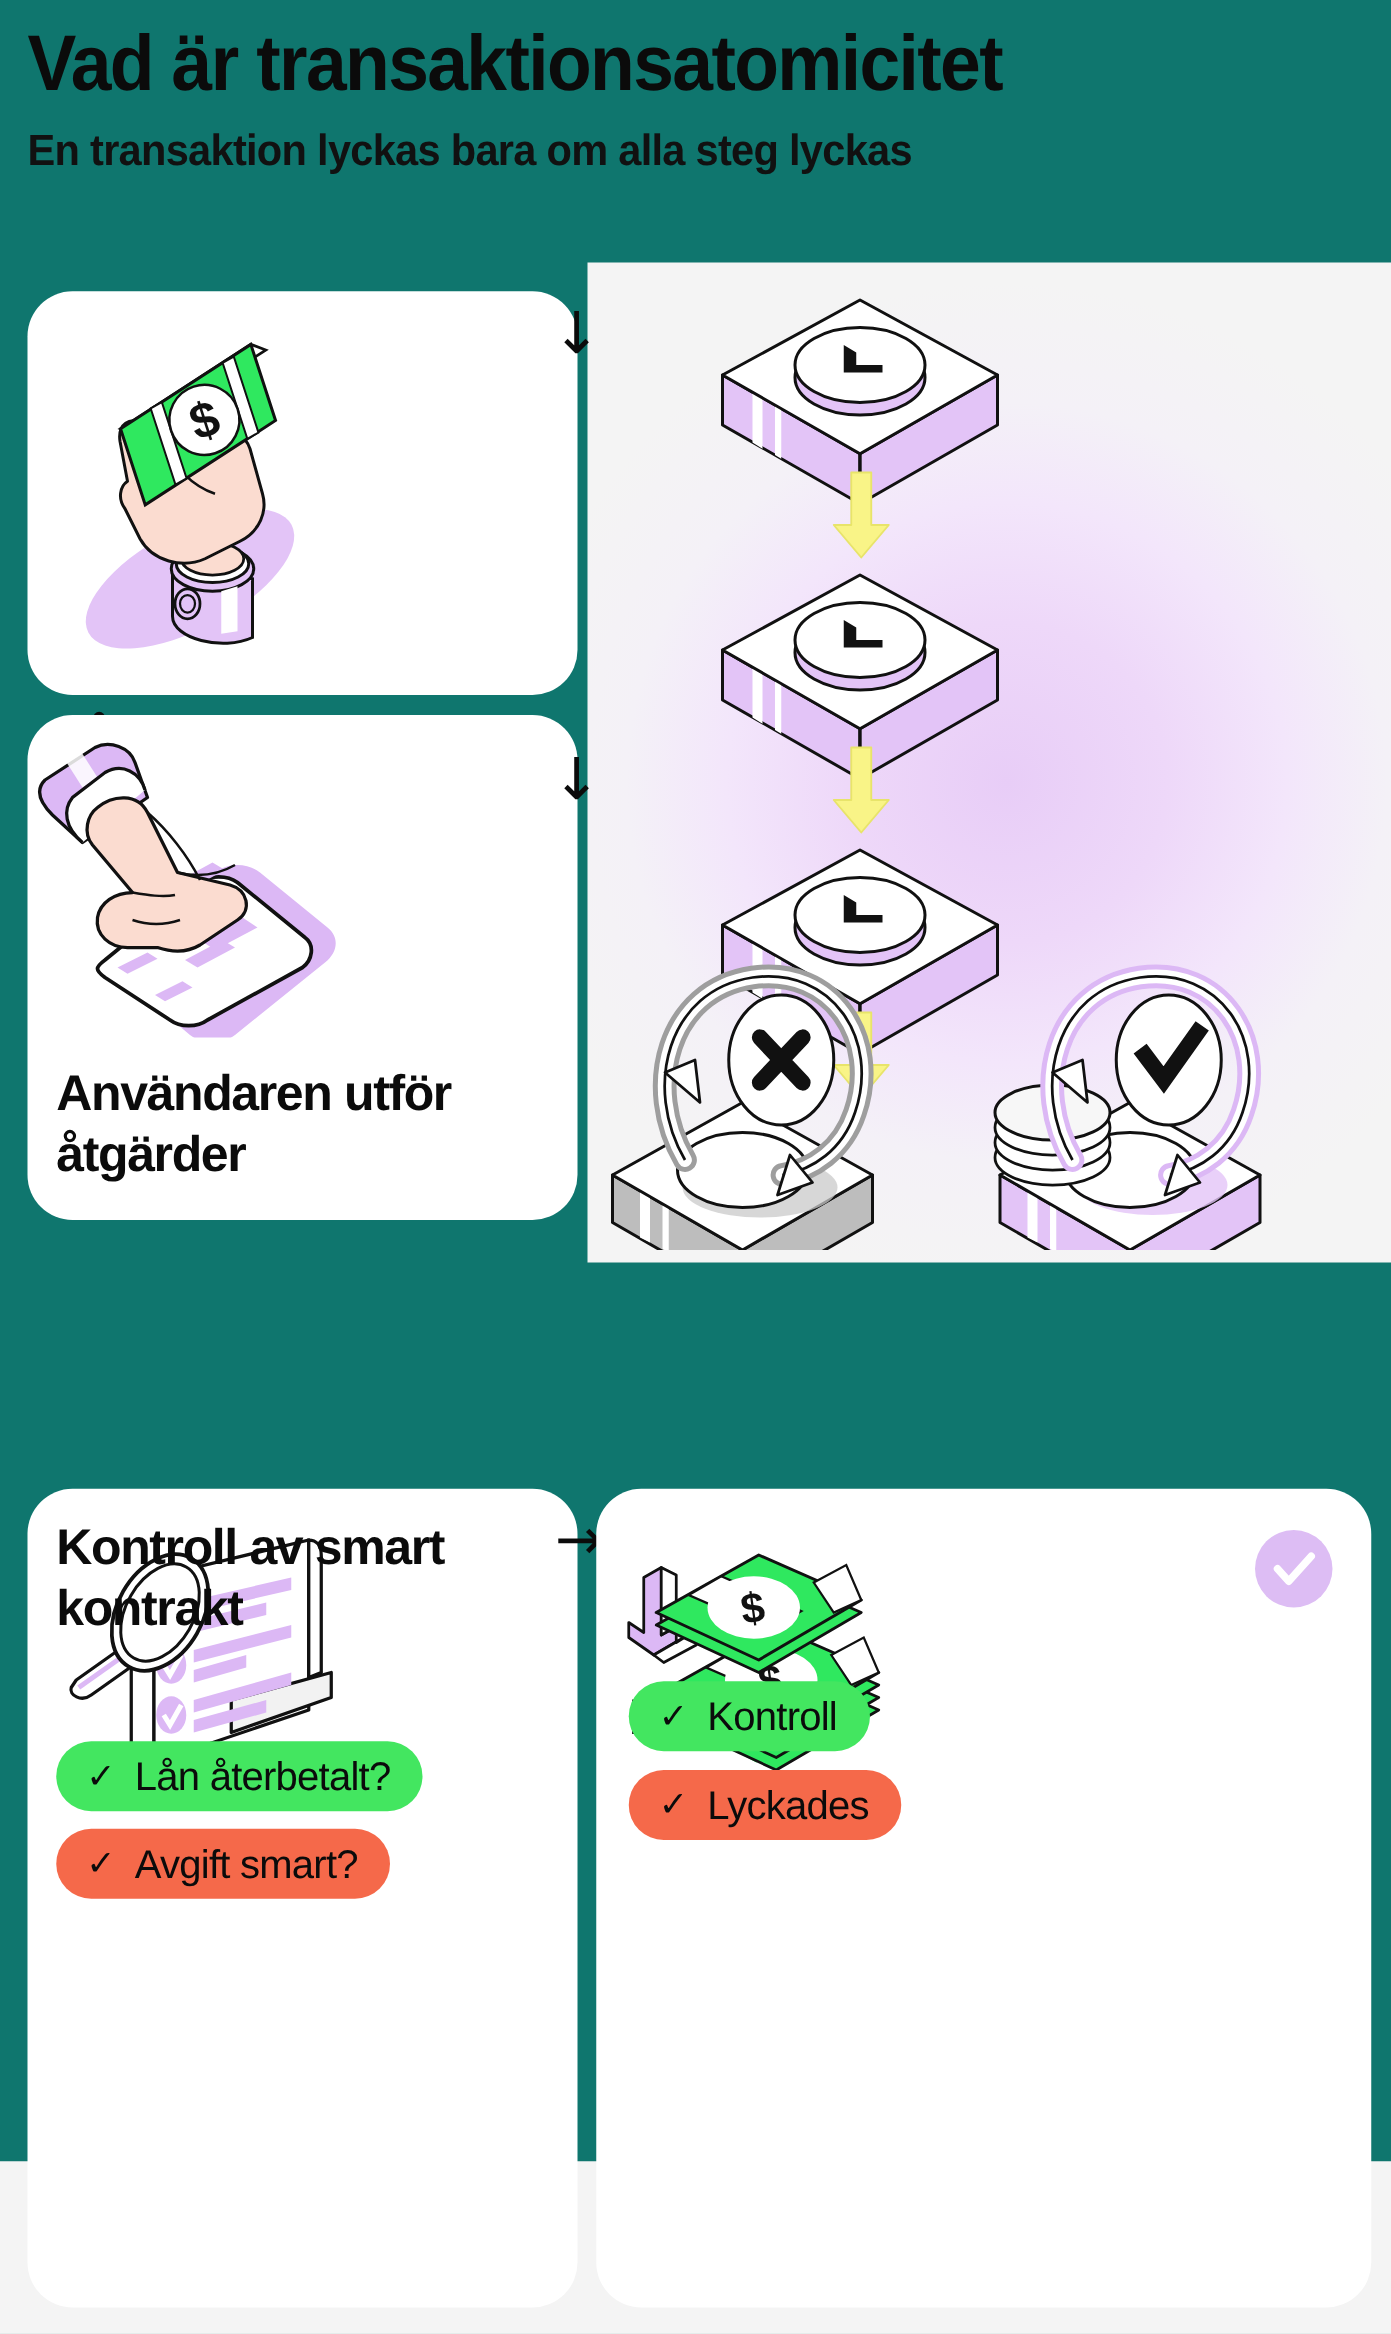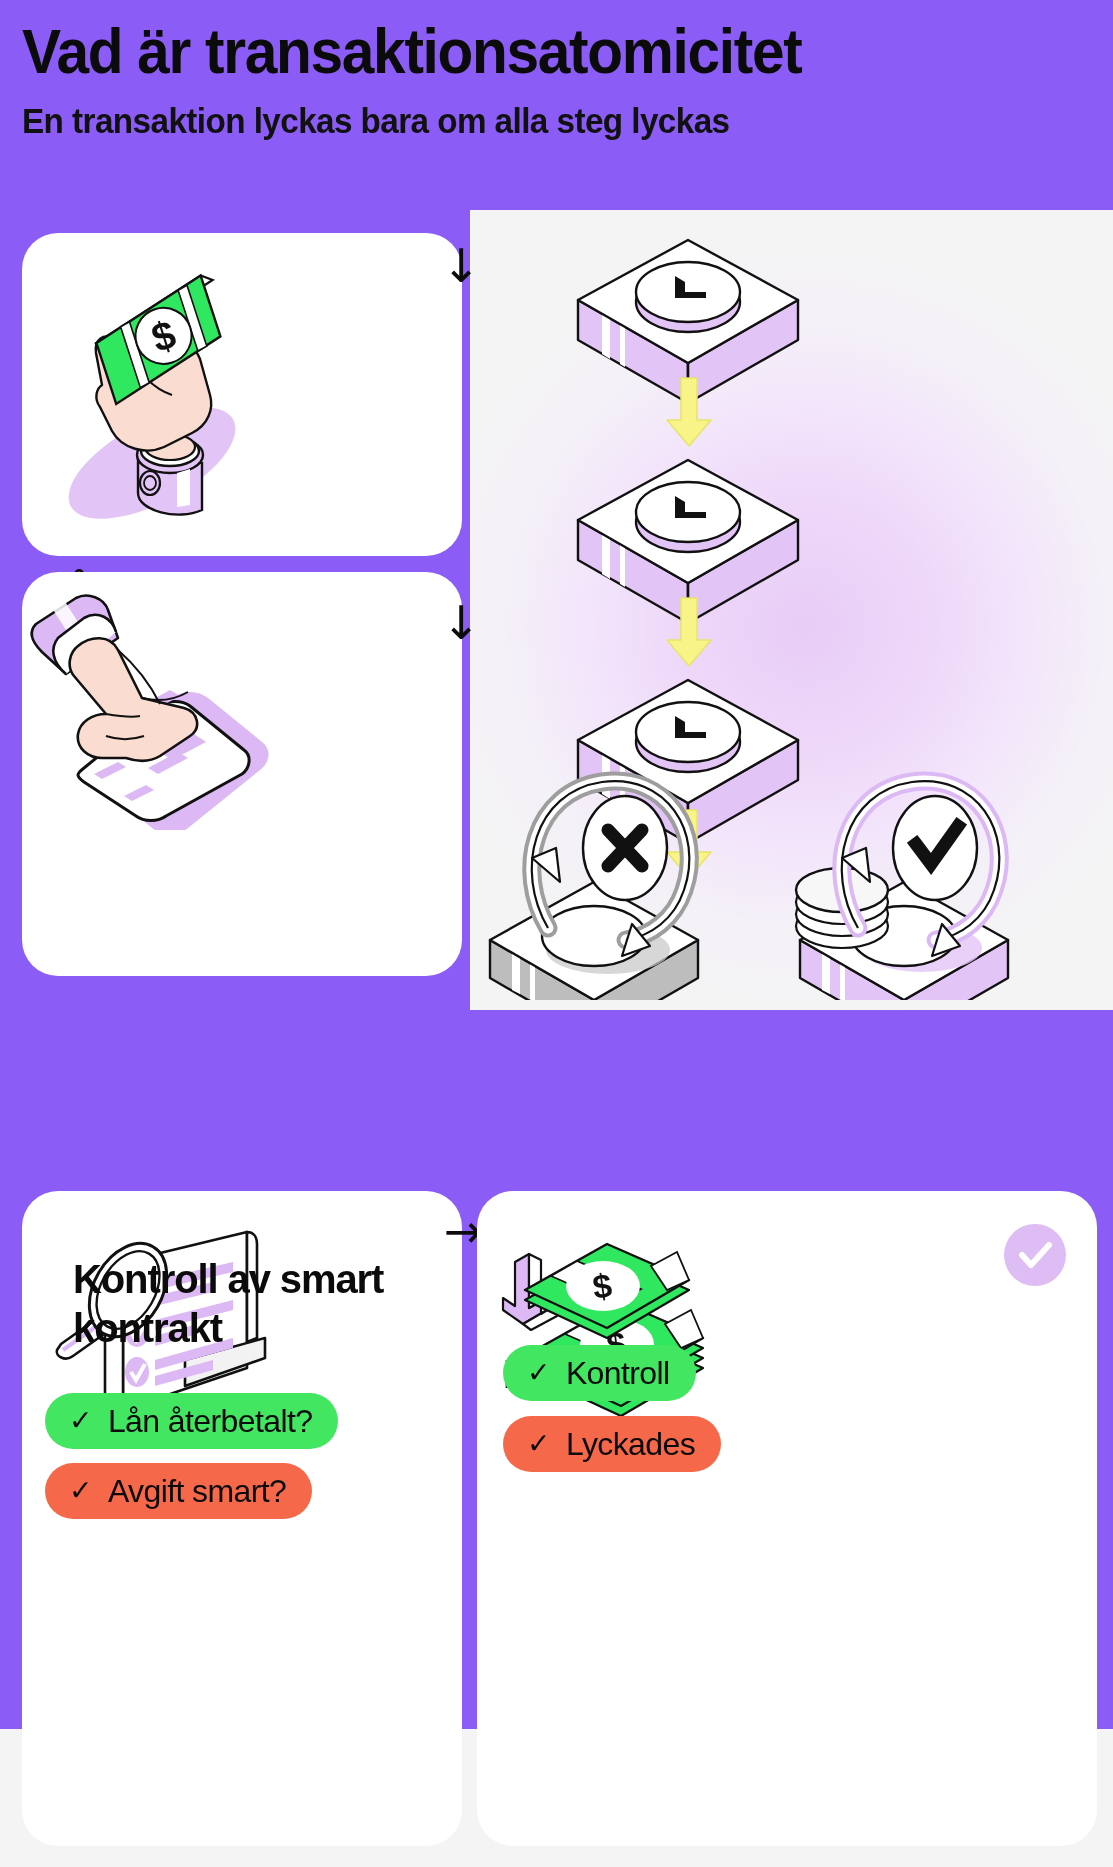--- a/index.html
+++ b/index.html
@@ -9,21 +9,21 @@
     height: 1867px;
     background: #f4f4f4;
     font-family: "Liberation Sans", sans-serif;
     overflow: hidden;
   }
 
   .page {
     position: relative;
     width: 1113px;
     height: 1729px;
-    background: #8b5cf6;
+    background: #0f766e;
     padding-left: 48px;
   }
 
   
   .header {
     position: absolute;
     left: 22px;
     top: 16px;
     width: 1075px;
   }
@@ -103,21 +103,21 @@
     position: absolute;
     font-family: "Liberation Sans", sans-serif;
     font-weight: 700;
     font-size: 40px;
     line-height: 49px;
     letter-spacing: -1.1px;
     color: #0b0b0b;
   }
   #label-1 { left: 45px;  top: 565px; }
   #label-2 { left: 45px;  top: 851px; width: 380px; }
-  #label-3 { left: 45px;  top: 1255px; width: 370px; margin-left: 28px; }
+  #label-3 { left: 45px;  top: 1214px; width: 370px; }
   #label-4 { left: 503px; top: 1350px; }
 
   .pill {
     position: absolute;
     height: 56px;
     border-radius: 28px;
     display: flex;
     align-items: center;
     padding: 0 26px 0 24px;
     font-family: "Liberation Sans", sans-serif;
@@ -307,20 +307,21 @@
                C54,158 66,168 80,168 L104,168 C116,172 128,172 138,166 L168,146
                C180,138 176,122 162,118 L120,108 L96,60 C88,44 68,46 56,56 Z" fill="#fbdcd0" stroke="#111" stroke-width="2.6" stroke-linejoin="round"></path>
       <path d="M84,124 C96,126 108,128 118,126" fill="none" stroke="#111" stroke-width="2"></path>
       <path d="M84,146 C96,150 110,150 122,146" fill="none" stroke="#111" stroke-width="2"></path>
       <path d="M96,60 C112,74 128,94 138,114" fill="none" stroke="#111" stroke-width="2"></path>
       <path d="M120,108 C136,112 152,110 166,102" fill="none" stroke="#111" stroke-width="2"></path>
     </svg>
   </div>
 
   <div class="card-arrow" id="arrow-2">↓</div>
+  <div class="card-label" id="label-2">Användaren utför åtgärder</div>
 
   <div class="card" id="card-3"></div>
 
   <div class="illus" id="illus-3">
     <svg viewBox="0 0 260 250" width="260" height="250">
       <path d="M88,168 L150,190 L150,218 L88,200 Z" fill="#dcb8f5"></path>
 
       <path d="M88,52 L212,22 L212,158 L88,200 Z" fill="#ffffff" stroke="#111" stroke-width="2.6" stroke-linejoin="round"></path>
       <path d="M88,52 L70,62 L70,206 L88,200 Z" fill="#ffffff" stroke="#111" stroke-width="2.6" stroke-linejoin="round"></path>
       <path d="M70,62 L70,100 L94,92 L94,56 Z" fill="#dcb8f5"></path>

